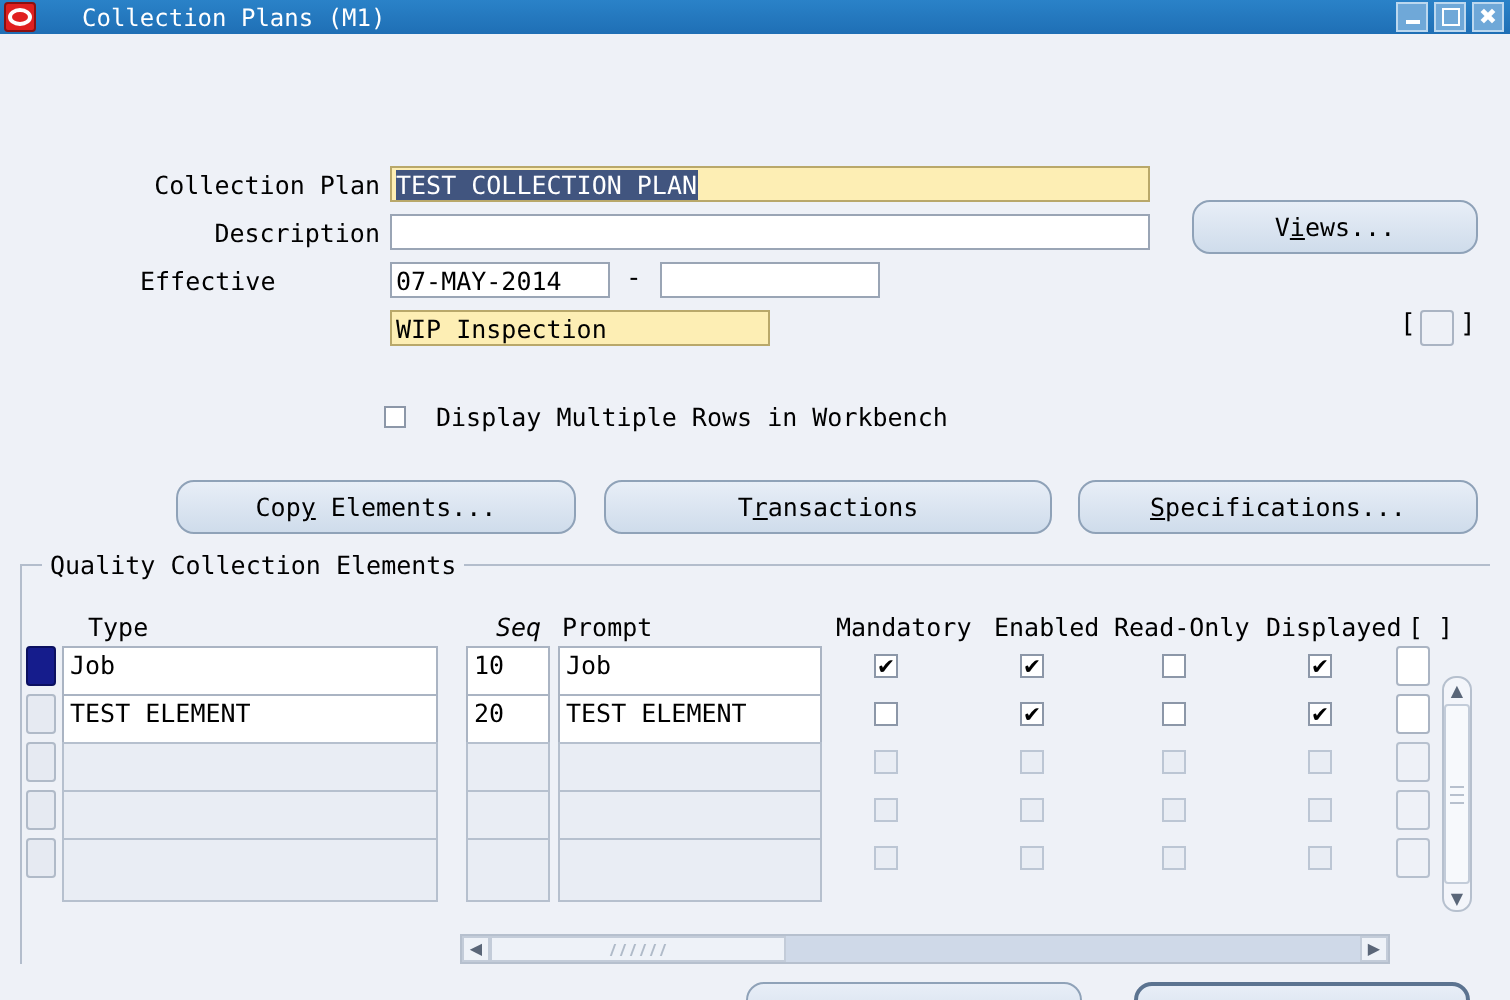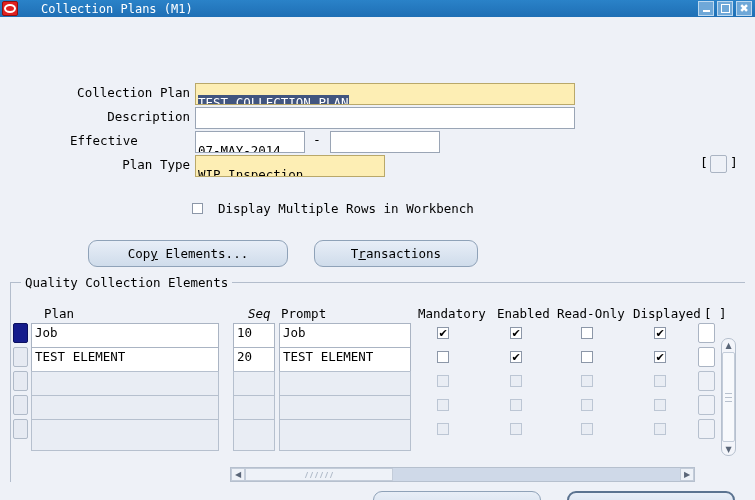--- a/index.html
+++ b/index.html
@@ -80,21 +80,21 @@
     color: #000;
     white-space: nowrap;
   }
   .fld {
     border: 1px solid #9aa5b5;
     background: #ffffff;
     height: 18px;
     box-sizing: border-box;
     font-family: "DejaVu Sans Mono", monospace;
     font-size: 12.5px;
-    padding: 10px 2px;
+    padding: 0 2px;
     line-height: 17px;
     color: #000;
     overflow: hidden;
     white-space: nowrap;
   }
   .fld.yellow { background: #fdeeb4; border-color: #b9a86a; }
   .fld.grey   { background: #eef1f7; border-color: #a8b2c0; color:#000; }
   .sel-text {
     background: #41557f;
     color: #ffffff;
@@ -301,44 +301,47 @@
   </div>
   <div class="fld" style="position:absolute; left:195px; top:49px; width:380px;"></div>
 
   <div class="form-row" style="left:70px; top:75px; width:120px; ">
     <span class="flabel">Effective</span>
   </div>
   <div class="fld" style="position:absolute; left:195px; top:73px; width:110px;">07-MAY-2014</div>
   <span class="dash" style="left:313px; top:74px;">-</span>
   <div class="fld" style="position:absolute; left:330px; top:73px; width:110px;"></div>
 
-  <div class="form-row" style="left:70px; top:99px; width:120px; justify-content:flex-end;">
-    <span class="flabel">Plan Type</span>
-  </div>
   <div class="fld yellow" style="position:absolute; left:195px; top:97px; width:190px;">WIP Inspection</div>
   <span class="bracket" style="left:700px; top:97px;">[</span>
   <div style="position:absolute; left:710px; top:97px; width:17px; height:18px; border:1px solid #aab4c3; background:#eef1f7; box-sizing:border-box; border-radius:2px;"></div>
   <span class="bracket" style="left:730px; top:97px;">]</span>
 
   <div style="position:absolute; left:192px; top:145px; width:11px; height:11px; border:1px solid #8c97a8; background:#ffffff; box-sizing:border-box;"></div>
   <span class="chkrow-label" style="left:218px; top:143px;">Display Multiple Rows in Workbench</span>
 
+  <div class="btn" style="position:absolute; left:596px; top:42px; width:143px; height:27px;">
+    <span>V<u>i</u>ews...</span>
+  </div>
 
   <div class="btn" style="position:absolute; left:88px; top:182px; width:200px; height:27px;">
     <span>Cop<u>y</u> Elements...</span>
   </div>
-  <div class="btn" style="position:absolute; left:314px; top:182px; width:164px; height:27px;">
+  <div class="btn" style="position:absolute; left:302px; top:182px; width:224px; height:27px;">
     <span>T<u>r</u>ansactions</span>
+  </div>
+  <div class="btn" style="position:absolute; left:539px; top:182px; width:200px; height:27px;">
+    <span><u>S</u>pecifications...</span>
   </div>
 
   <div class="groupbox" style="left:10px; top:224px; width:735px; height:200px;padding-left:33px;">
     <span class="group-title">Quality Collection Elements</span>
   </div>
 
-  <span class="col-head" style="left:44px; top:248px;">Plan</span>
+  <span class="col-head" style="left:44px; top:248px;">Type</span>
   <span class="col-head" style="left:248px; top:248px;font-style:italic;">Seq</span>
   <span class="col-head" style="left:281px; top:248px;">Prompt</span>
   <span class="col-head" style="left:418px; top:248px;">Mandatory</span>
   <span class="col-head" style="left:497px; top:248px;">Enabled</span>
   <span class="col-head" style="left:557px; top:248px;">Read-Only</span>
   <span class="col-head" style="left:633px; top:248px;">Displayed</span>
   <span class="col-head" style="left:704px; top:248px;">[ ]</span>
 
   <div class="rowsel active" style="left:13px; top:265px;"></div>
   <div class="cell" style="left:31px; top:265px; width:188px;">Job</div>

